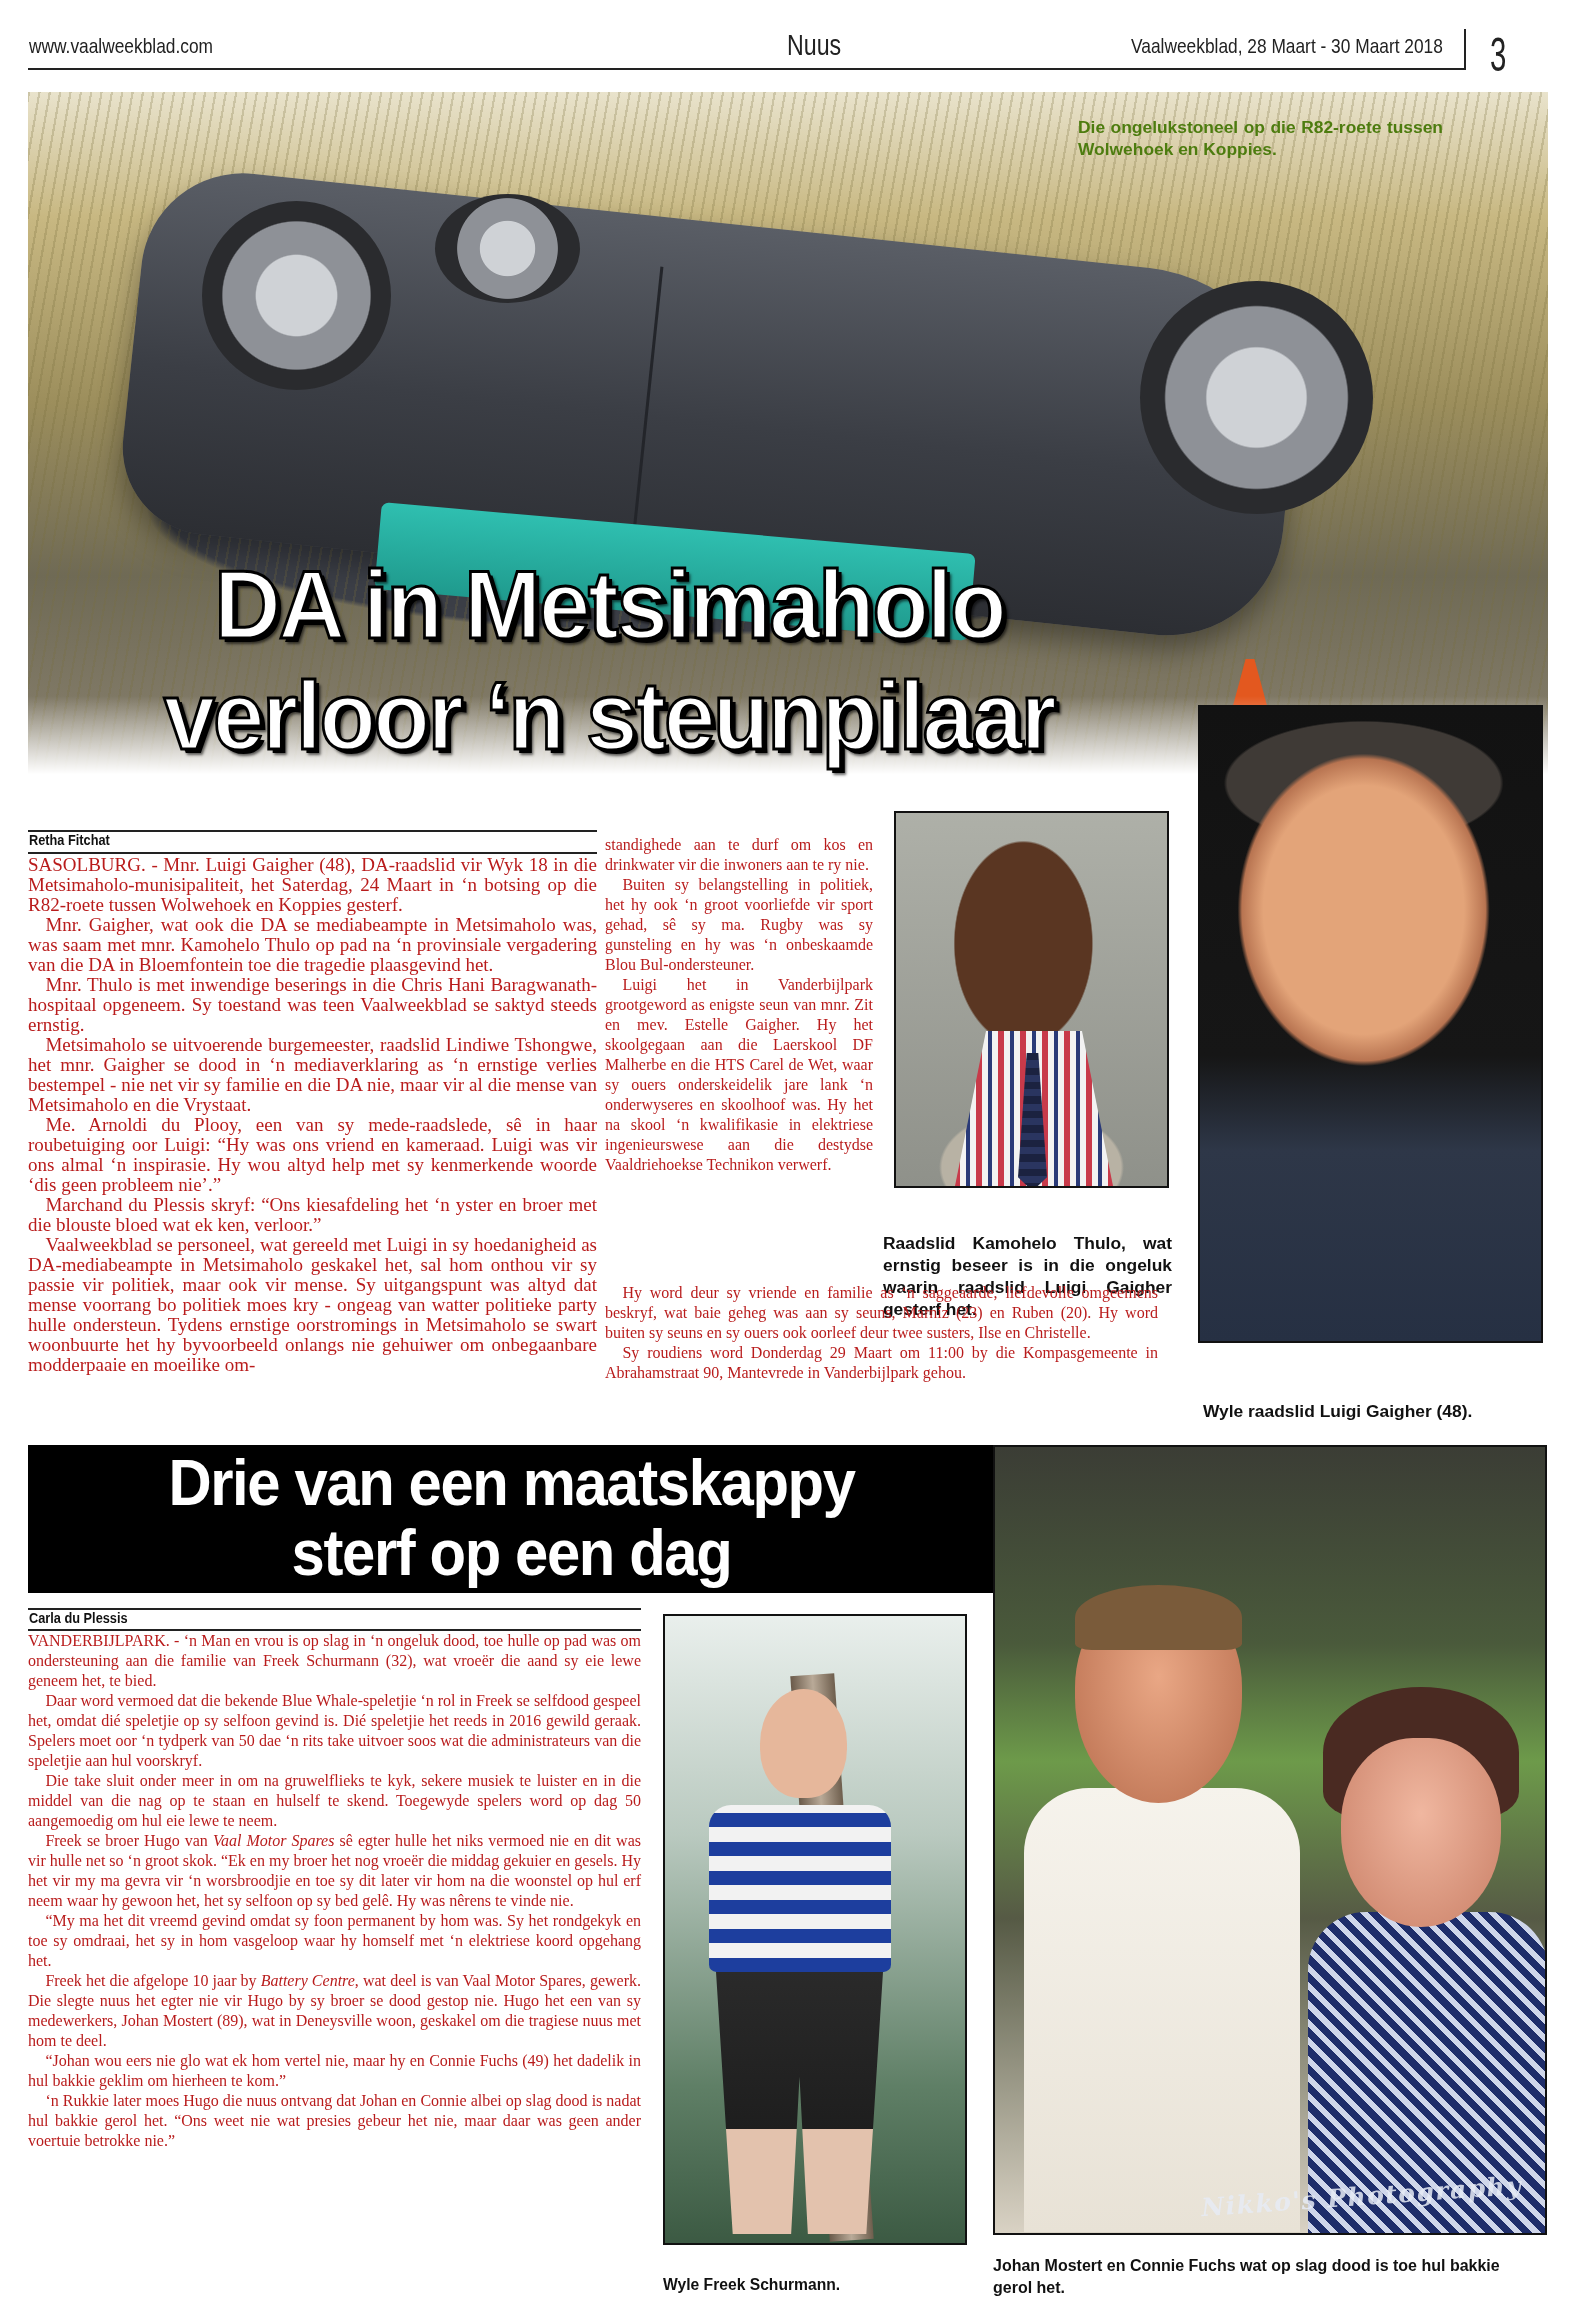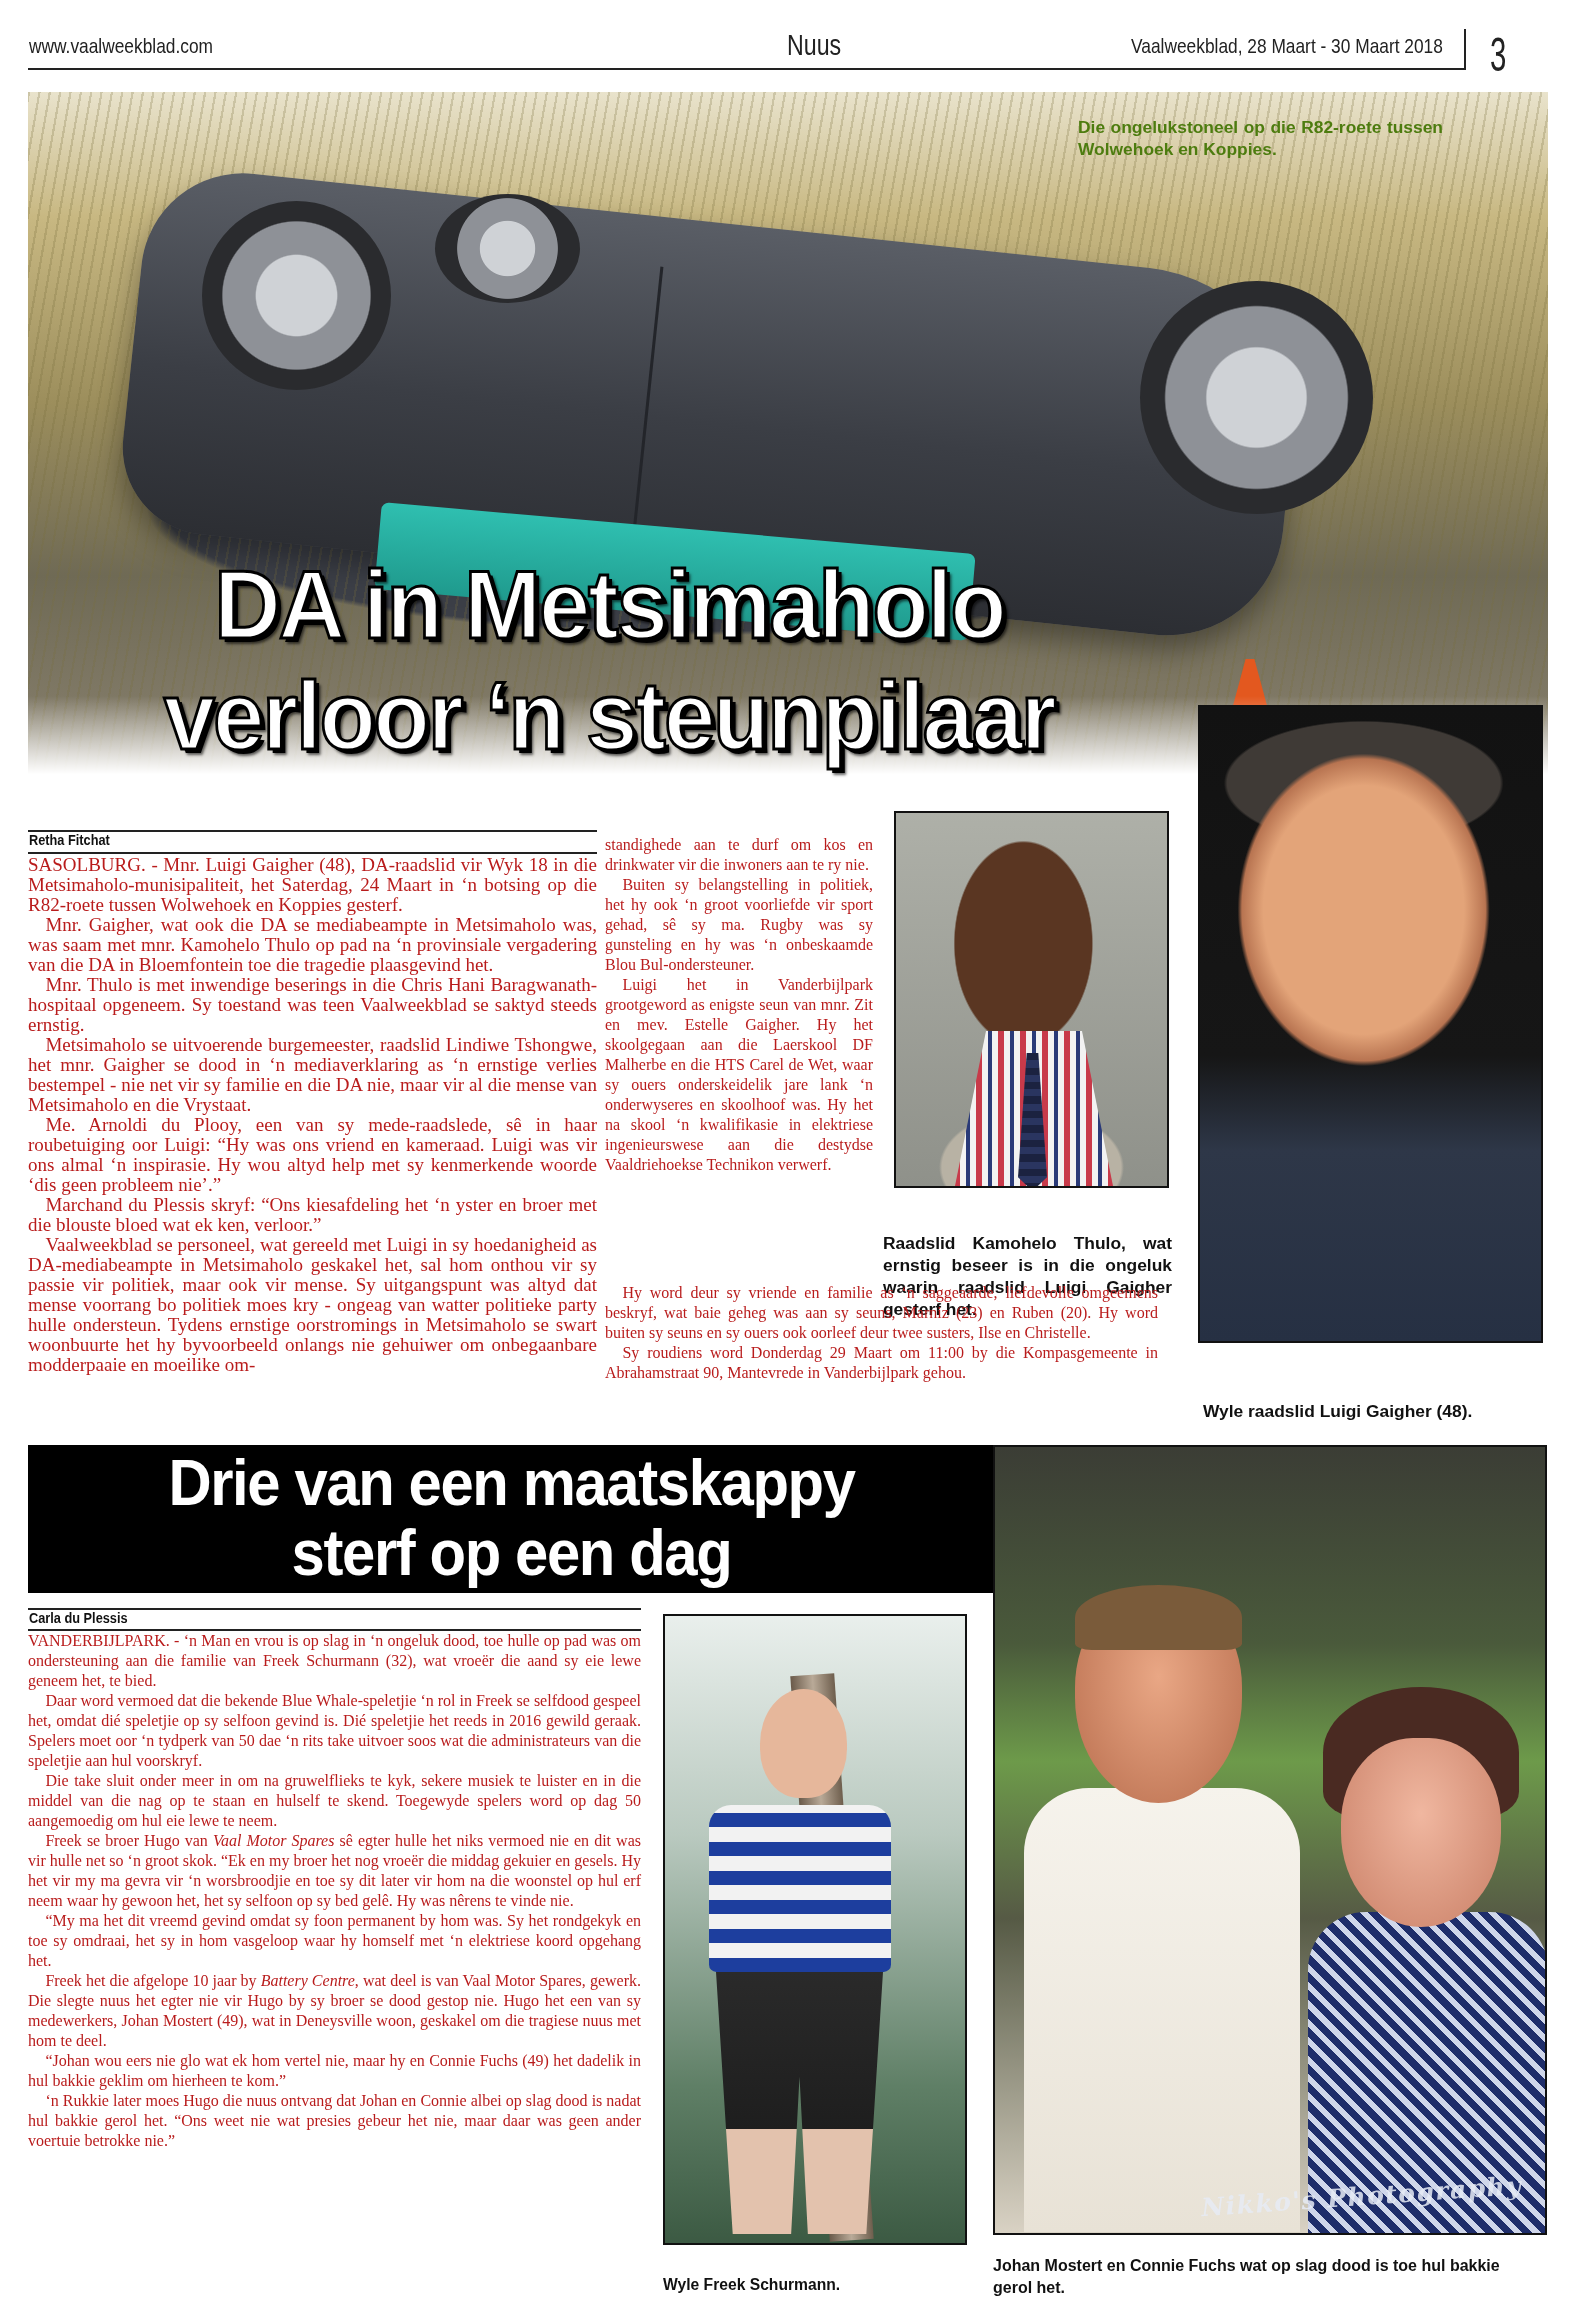--- a/index.html
+++ b/index.html
@@ -176,21 +176,21 @@
 <div class="abs byline-rule-top" style="left:28px; top:1608px; width:613px;"></div>
 <div class="abs byline" style="left:29px; top:1610px;">Carla du Plessis</div>
 <div class="abs byline-rule" style="left:28px; top:1629px; width:613px;"></div>
 
 <div class="abs body-text a2-col">
   <p class="first">VANDERBIJLPARK. - ‘n Man en vrou is op slag in ‘n ongeluk dood, toe hulle op pad was om ondersteuning aan die familie van Freek Schurmann (32), wat vroeër die aand sy eie lewe geneem het, te bied.</p>
   <p>Daar word vermoed dat die bekende Blue Whale-speletjie ‘n rol in Freek se selfdood gespeel het, omdat dié speletjie op sy selfoon gevind is. Dié speletjie het reeds in 2016 gewild geraak. Spelers moet oor ‘n tydperk van 50 dae ‘n rits take uitvoer soos wat die administrateurs van die speletjie aan hul voorskryf.</p>
   <p>Die take sluit onder meer in om na gruwelflieks te kyk, sekere musiek te luister en in die middel van die nag op te staan en hulself te skend. Toegewyde spelers word op dag 50 aangemoedig om hul eie lewe te neem.</p>
   <p><span>Freek se broer Hugo van </span><em>Vaal Motor Spares</em><span> sê egter hulle het niks vermoed nie en dit was vir hulle net so ‘n groot skok. “Ek en my broer het nog vroeër die middag gekuier en gesels. Hy het vir my ma gevra vir ‘n worsbroodjie en toe sy dit later vir hom na die woonstel op hul erf neem waar hy gewoon het, het sy selfoon op sy bed gelê. Hy was nêrens te vinde nie.</span></p>
   <p>“My ma het dit vreemd gevind omdat sy foon permanent by hom was. Sy het rondgekyk en toe sy omdraai, het sy in hom vasgeloop waar hy homself met ‘n elektriese koord opgehang het.</p>
-  <p><span>Freek het die afgelope 10 jaar by </span><em>Battery Centre</em><span>, wat deel is van Vaal Motor Spares, gewerk. Die slegte nuus het egter nie vir Hugo by sy broer se dood gestop nie. Hugo het een van sy medewerkers, Johan Mostert (49), wat in Deneysville woon, geskakel om die tragiese nuus met hom te deel.</span></p>
+  <p><span>Freek het die afgelope 10 jaar by </span><em>Battery Centre</em><span>, wat deel is van Vaal Motor Spares, gewerk. Die slegte nuus het egter nie vir Hugo by sy broer se dood gestop nie. Hugo het een van sy medewerkers, Johan Mostert (89), wat in Deneysville woon, geskakel om die tragiese nuus met hom te deel.</span></p>
   <p>“Johan wou eers nie glo wat ek hom vertel nie, maar hy en Connie Fuchs (49) het dadelik in hul bakkie geklim om hierheen te kom.”</p>
   <p>‘n Rukkie later moes Hugo die nuus ontvang dat Johan en Connie albei op slag dood is nadat hul bakkie gerol het. “Ons weet nie wat presies gebeur het nie, maar daar was geen ander voertuie betrokke nie.”</p>
 </div>
 
 <div class="abs photo photo-border photo-freek">
   <div class="freek-bg"></div>
   <div class="freek-trunk"></div>
   <div class="freek-shirt"></div>
   <div class="freek-legs"></div>
   <div class="freek-head"></div>

